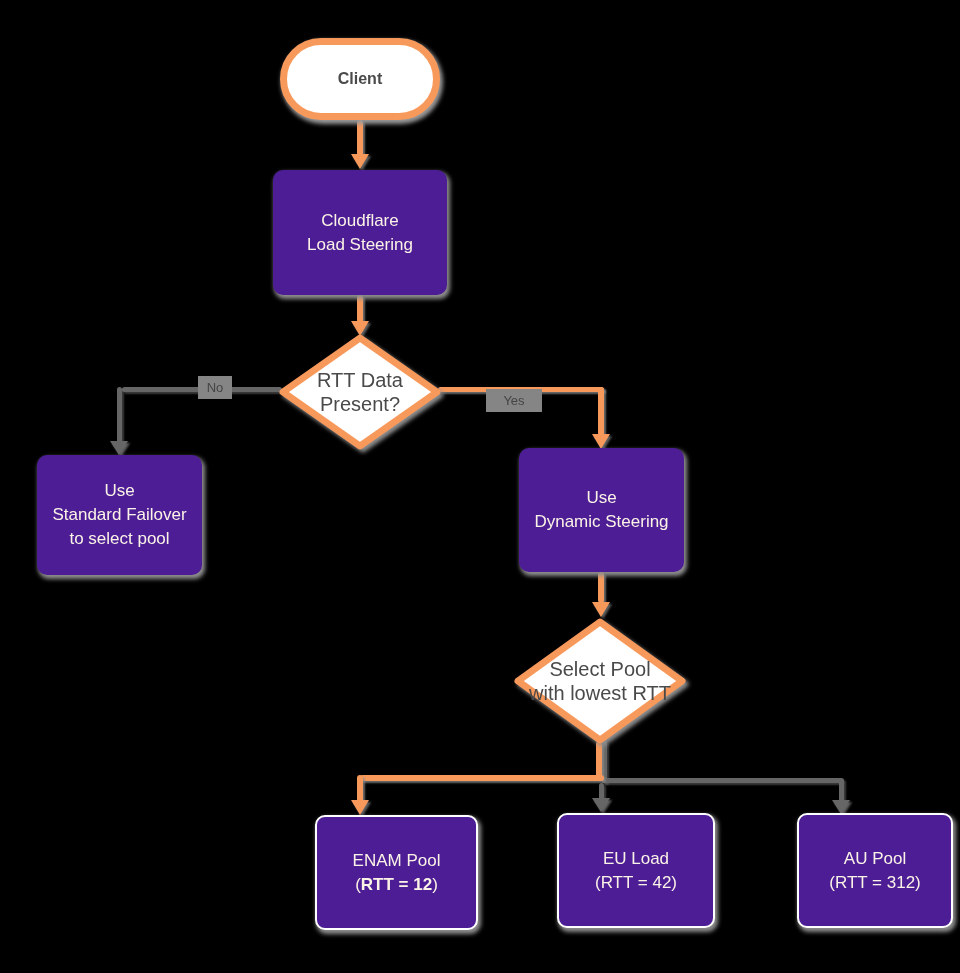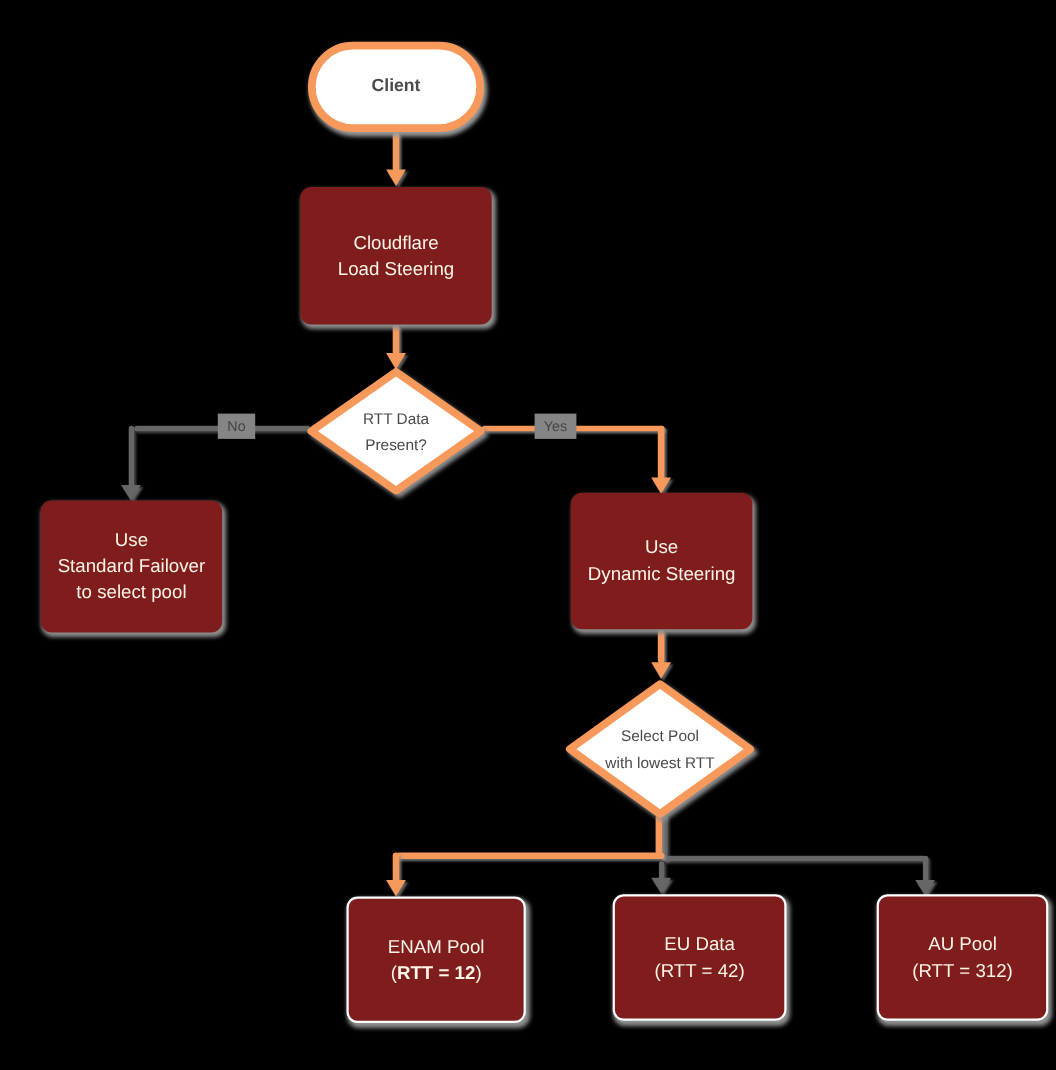--- a/index.html
+++ b/index.html
@@ -5,34 +5,34 @@
   html,body{margin:0;padding:0;background:#000;}
   #canvas{
     position:relative;width:960px;height:973px;background:#000000;overflow:hidden;
     font-family:"Liberation Sans",sans-serif;
   }
   .node{
     position:absolute;display:flex;flex-direction:column;align-items:center;justify-content:center;
     text-align:center;box-sizing:border-box;
   }
   .process{
-    background:#7f1d1d;color:#FCF3E7;border-radius:10px;font-size:17px;line-height:24px;
+    background:#4c1d95;color:#FCF3E7;border-radius:10px;font-size:17px;line-height:24px;
     box-shadow:2px 3px 4px 1px #8f8f8f;
   }
   .pool{border:2px solid #ffffff;margin-left:35px;}
   .terminator{
     background:#ffffff;border:7px solid #F8995C;border-radius:41px;color:#4A4A4A;font-size:16px;
     box-shadow:2px 3px 4px 1px #9a9a9a;
     font-weight:bold;
   }
   .diamond-wrap{position:absolute;}
   .diamond-wrap svg{display:block;filter:drop-shadow(3px 3px 2px #8f8f8f);}
   .diamond-label{
     position:absolute;left:0;top:0;right:0;bottom:0;display:flex;flex-direction:column;
-    align-items:center;justify-content:center;color:#4A4A4A;font-size:14px;line-height:24px;text-align:center;
+    align-items:center;justify-content:center;color:#4A4A4A;font-size:20px;line-height:24px;text-align:center;
   }
   .line{position:absolute;border-radius:3px;}
   .line.orange{background:#F8995C;box-shadow:2px 2px 2px rgba(140,140,140,0.75);}
   .line.gray{background:#666666;box-shadow:2px 2px 2px rgba(120,120,120,0.5);}
   .arrow-down{
     position:absolute;width:0;height:0;border-left:9px solid transparent;border-right:9px solid transparent;
     filter:drop-shadow(2px 2px 1px rgba(140,140,140,0.7));
   }
   .arrow-down.orange{border-top:15px solid #F8995C;}
   .arrow-down.gray{border-top:14px solid #666666;}
@@ -72,21 +72,21 @@
   <div class="arrow-down orange" style="left:592px;top:602px;"></div>
 
   <div class="line orange" style="left:596px;top:741px;width:6px;height:38px;"></div>
   <div class="line orange" style="left:360px;top:775px;width:244px;height:6px;"></div>
   <div class="line orange" style="left:357px;top:775px;width:6px;height:27px;"></div>
   <div class="arrow-down orange" style="left:351px;top:800px;"></div>
 
   <div class="edge-label" style="left:198px;top:376px;width:34px;height:23px;">
     <span>No</span>
   </div>
-  <div class="edge-label" style="left:486px;top:376px;width:38px;height:23px;">
+  <div class="edge-label" style="left:486px;top:389px;width:56px;height:23px;">
     <span>Yes</span>
   </div>
 
   <div class="node terminator" style="left:280px;top:38px;width:160px;height:82px;">
     <div>Client</div>
   </div>
 
   <div class="node process" style="left:273px;top:170px;width:174px;height:125px;">
     <div>Cloudflare</div>
     <div>Load Steering</div>
@@ -124,21 +124,21 @@
   </div>
 
   <div class="node process pool" style="left:280px;top:815px;width:163px;height:115px;">
     <div>ENAM Pool</div>
     <div>
       <span>(</span><span class="bold">RTT = 12</span><span>)</span>
     </div>
   </div>
 
   <div class="node process pool" style="left:522px;top:813px;width:158px;height:115px;">
-    <div>EU Data</div>
+    <div>EU Load</div>
     <div>(RTT = 42)</div>
   </div>
 
   <div class="node process pool" style="left:762px;top:813px;width:156px;height:115px;justify-content:center;">
     <div>AU Pool</div>
     <div>(RTT = 312)</div>
   </div>
 
 </div>
 

